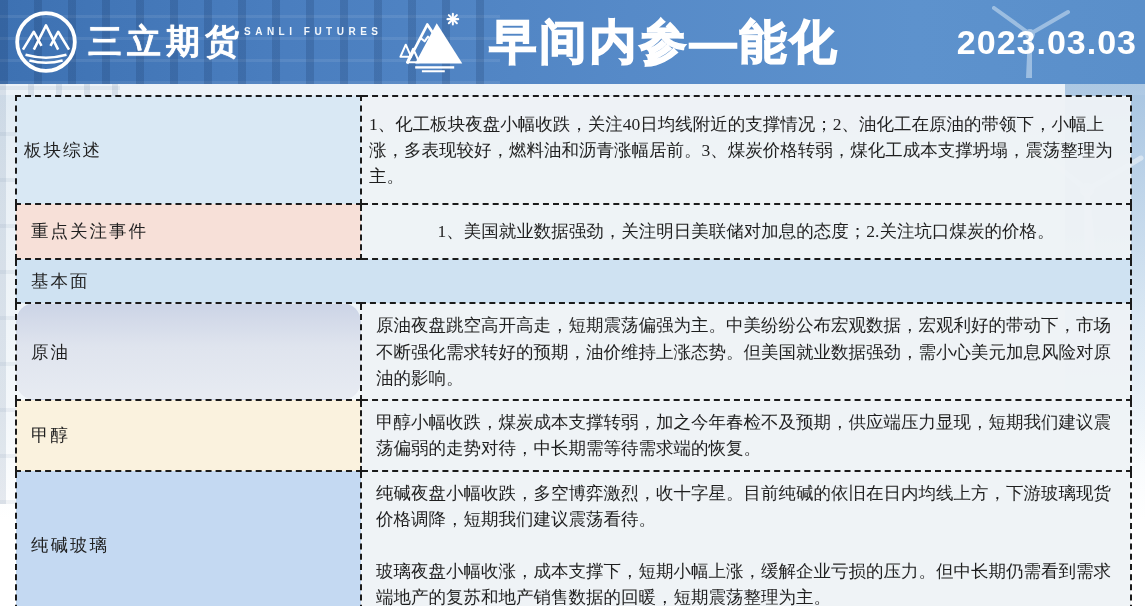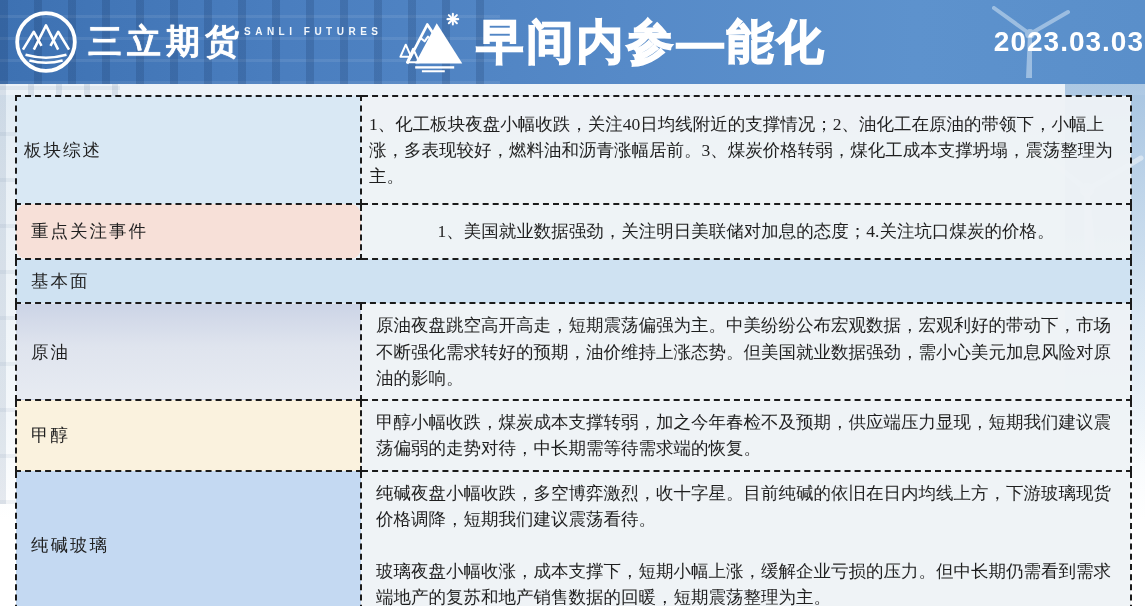--- a/index.html
+++ b/index.html
@@ -68,34 +68,34 @@
     font-family: "Liberation Sans", sans-serif;
     font-weight: 900; font-size: 34px; color: #ffffff; letter-spacing: 5px;
     text-shadow: 0 0 1px #fff;
   }
   .logo-en {
     font-family: "Liberation Sans", sans-serif;
     font-weight: 700; font-size: 10px; color: #f2f7fc; letter-spacing: 4.5px; margin-top: 3px;
   }
 
   .title-group {
-    display: flex; align-items: center; gap: 8px;
+    display: flex; align-items: center; gap: 21px;
     position: relative; z-index: 2; margin-left: 12px;
   }
   .title-icon { width: 74px; height: 66px; flex: 0 0 auto; }
   .page-title {
     font-family: "Liberation Sans", "DejaVu Sans", sans-serif;
     font-weight: 900; font-size: 47px; color: #ffffff; letter-spacing: 3px;
     -webkit-text-stroke: 1.5px #ffffff;
     white-space: nowrap;
   }
   .header-date {
     font-family: "Liberation Sans", sans-serif;
-    font-weight: 700; font-size: 28px; color: #ffffff;
-    margin-left: auto; padding-right: 1px; position: relative; z-index: 2;
+    font-weight: 700; font-size: 34px; color: #ffffff;
+    margin-left: auto; padding-right: 8px; position: relative; z-index: 2;
     letter-spacing: 1px;
   }
 
   
   .report-table-wrap {
     position: absolute; left: 15px; top: 95px; width: 1117px; z-index: 3;
   }
   table.report {
     width: 100%;
     border-collapse: collapse;
@@ -116,22 +116,22 @@
   }
   td.content-cell { background: rgba(238,242,246,0.95); text-align: left; }
   td.content-center { text-align: center; }
   td.section-cell {
     background: #cfe2f2;
     font-size: 20px;
     letter-spacing: 2px;
     height: 44px;
   }
   .bg-row1  { background: #d9e8f4; }
-  .bg-row2  { background: #f7e0d8; border-radius: 11px; }
-  .bg-row4  { background: linear-gradient(180deg, #ccd4e6 0%, #dfe4ee 45%, #e7ebf2 100%); }
+  .bg-row2  { background: #f7e0d8; }
+  .bg-row4  { background: linear-gradient(180deg, #ccd4e6 0%, #dfe4ee 45%, #e7ebf2 100%); border-radius: 19px; }
   .bg-row5  { background: #faf2de; }
   .bg-row6  { background: #c4d9f2; }
 
   tr.h-row1 td { height: 108px; padding-left: 7px; }
   tr.h-row2 td { height: 55px; }
   tr.h-row4 td { height: 89px; margin-left: 20px; }
   tr.h-row5 td { height: 61px; }
   tr.h-row6 td { height: 122px; }
 
   .para + .para { margin-top: 26px; }
@@ -217,21 +217,21 @@
         </colgroup>
 
       <tbody>
           <tr class="h-row1">
         <td class="label-cell bg-row1">板块综述</td>
         <td class="content-cell">1、化工板块夜盘小幅收跌，关注40日均线附近的支撑情况；2、油化工在原油的带领下，小幅上涨，多表现较好，燃料油和沥青涨幅居前。3、煤炭价格转弱，煤化工成本支撑坍塌，震荡整理为主。</td>
       </tr>
 
       <tr class="h-row2">
         <td class="label-cell bg-row2">重点关注事件</td>
-        <td class="content-cell content-center">1、美国就业数据强劲，关注明日美联储对加息的态度；4.关注坑口煤炭的价格。</td>
+        <td class="content-cell content-center">1、美国就业数据强劲，关注明日美联储对加息的态度；2.关注坑口煤炭的价格。</td>
       </tr>
 
       <tr>
         <td class="section-cell" colspan="2">基本面</td>
       </tr>
 
       <tr class="h-row4">
         <td class="label-cell bg-row4">原油</td>
         <td class="content-cell">原油夜盘跳空高开高走，短期震荡偏强为主。中美纷纷公布宏观数据，宏观利好的带动下，市场不断强化需求转好的预期，油价维持上涨态势。但美国就业数据强劲，需小心美元加息风险对原油的影响。</td>
       </tr>

